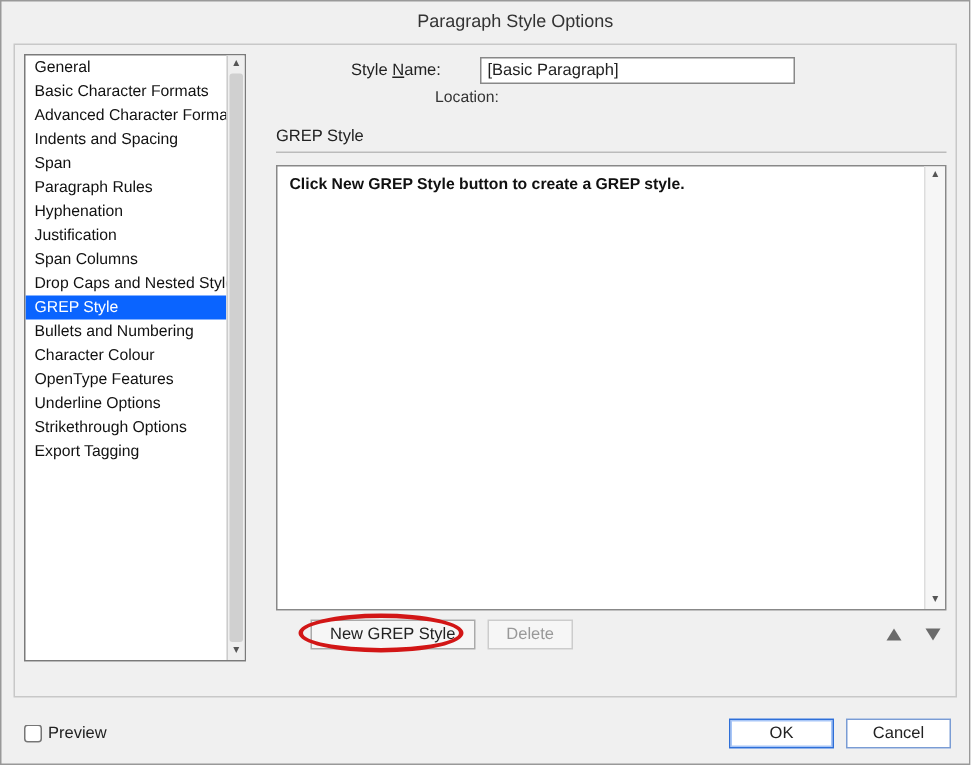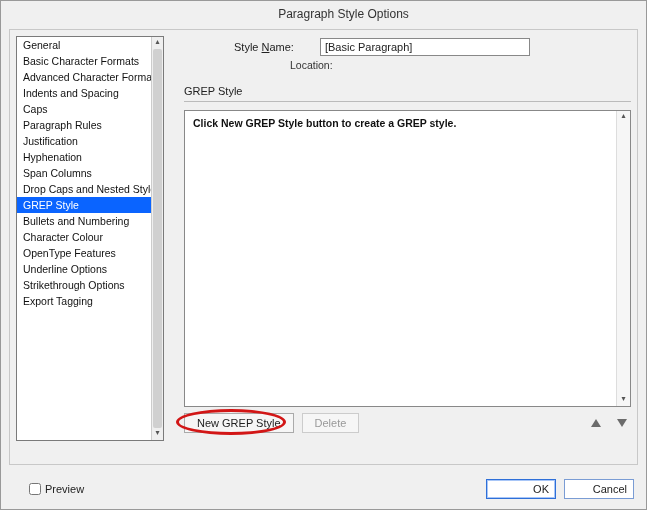--- a/index.html
+++ b/index.html
@@ -149,20 +149,21 @@
     width: 14px;
     background: #f6f6f6;
     border-left: 1px solid #ddd;
     position: relative;
   }
   .btn-row {
     display: flex;
     align-items: center;
     gap: 8px;
     margin-top: 6px;
+    margin-left: 23px;
   }
   .btn {
     height: 20px;
     padding: 0 12px;
     background: #f6f6f6;
     border: 1px solid #aaa;
     font-size: 11px;
     color: #222;
     display: inline-flex;
     align-items: center;
@@ -184,21 +185,21 @@
   .tri {
     width: 0; height: 0;
     border-left: 5px solid transparent;
     border-right: 5px solid transparent;
   }
   .tri.up { border-bottom: 8px solid #6b6b6b; }
   .tri.down { border-top: 8px solid #6b6b6b; }
   .tri-btn { padding: 2px 4px; cursor: default; }
   .footer {
     position: absolute;
-    left: 28px;
+    left: 15px;
     right: 12px;
     bottom: 10px;
     display: flex;
     align-items: center;
   }
   .chk {
     display: flex;
     align-items: center;
     gap: 4px;
     font-size: 11px;
@@ -208,21 +209,20 @@
   .footer .spacer { flex: 1; }
   .ok-btn, .cancel-btn {
     width: 70px;
     height: 20px;
     font-size: 11px;
     border: 1px solid #7a9cd4;
     background: #fff;
     color: #222;
     margin-left: 8px;
     cursor: default;
-    text-align: right;
   }
   .ok-btn {
     border: 1px solid #2e6fd8;
     box-shadow: inset 0 0 0 1px #a8c6f7;
   }
 </style>
 </head>
 <body>
 
 <div class="dialog">
@@ -230,24 +230,24 @@
 
   <div class="inner">
     <div class="cols">
 
       <div class="sidebar-wrap">
         <div class="sidebar">
           <div class="sb-item">General</div>
           <div class="sb-item">Basic Character Formats</div>
           <div class="sb-item">Advanced Character Formats</div>
           <div class="sb-item">Indents and Spacing</div>
-          <div class="sb-item">Caps</div>
+          <div class="sb-item">Span</div>
           <div class="sb-item">Paragraph Rules</div>
+          <div class="sb-item">Hyphenation</div>
           <div class="sb-item">Justification</div>
-          <div class="sb-item">Hyphenation</div>
           <div class="sb-item">Span Columns</div>
           <div class="sb-item">Drop Caps and Nested Styles</div>
           <div class="sb-item selected">GREP Style</div>
           <div class="sb-item">Bullets and Numbering</div>
           <div class="sb-item">Character Colour</div>
           <div class="sb-item">OpenType Features</div>
           <div class="sb-item">Underline Options</div>
           <div class="sb-item">Strikethrough Options</div>
           <div class="sb-item">Export Tagging</div>
         </div>

